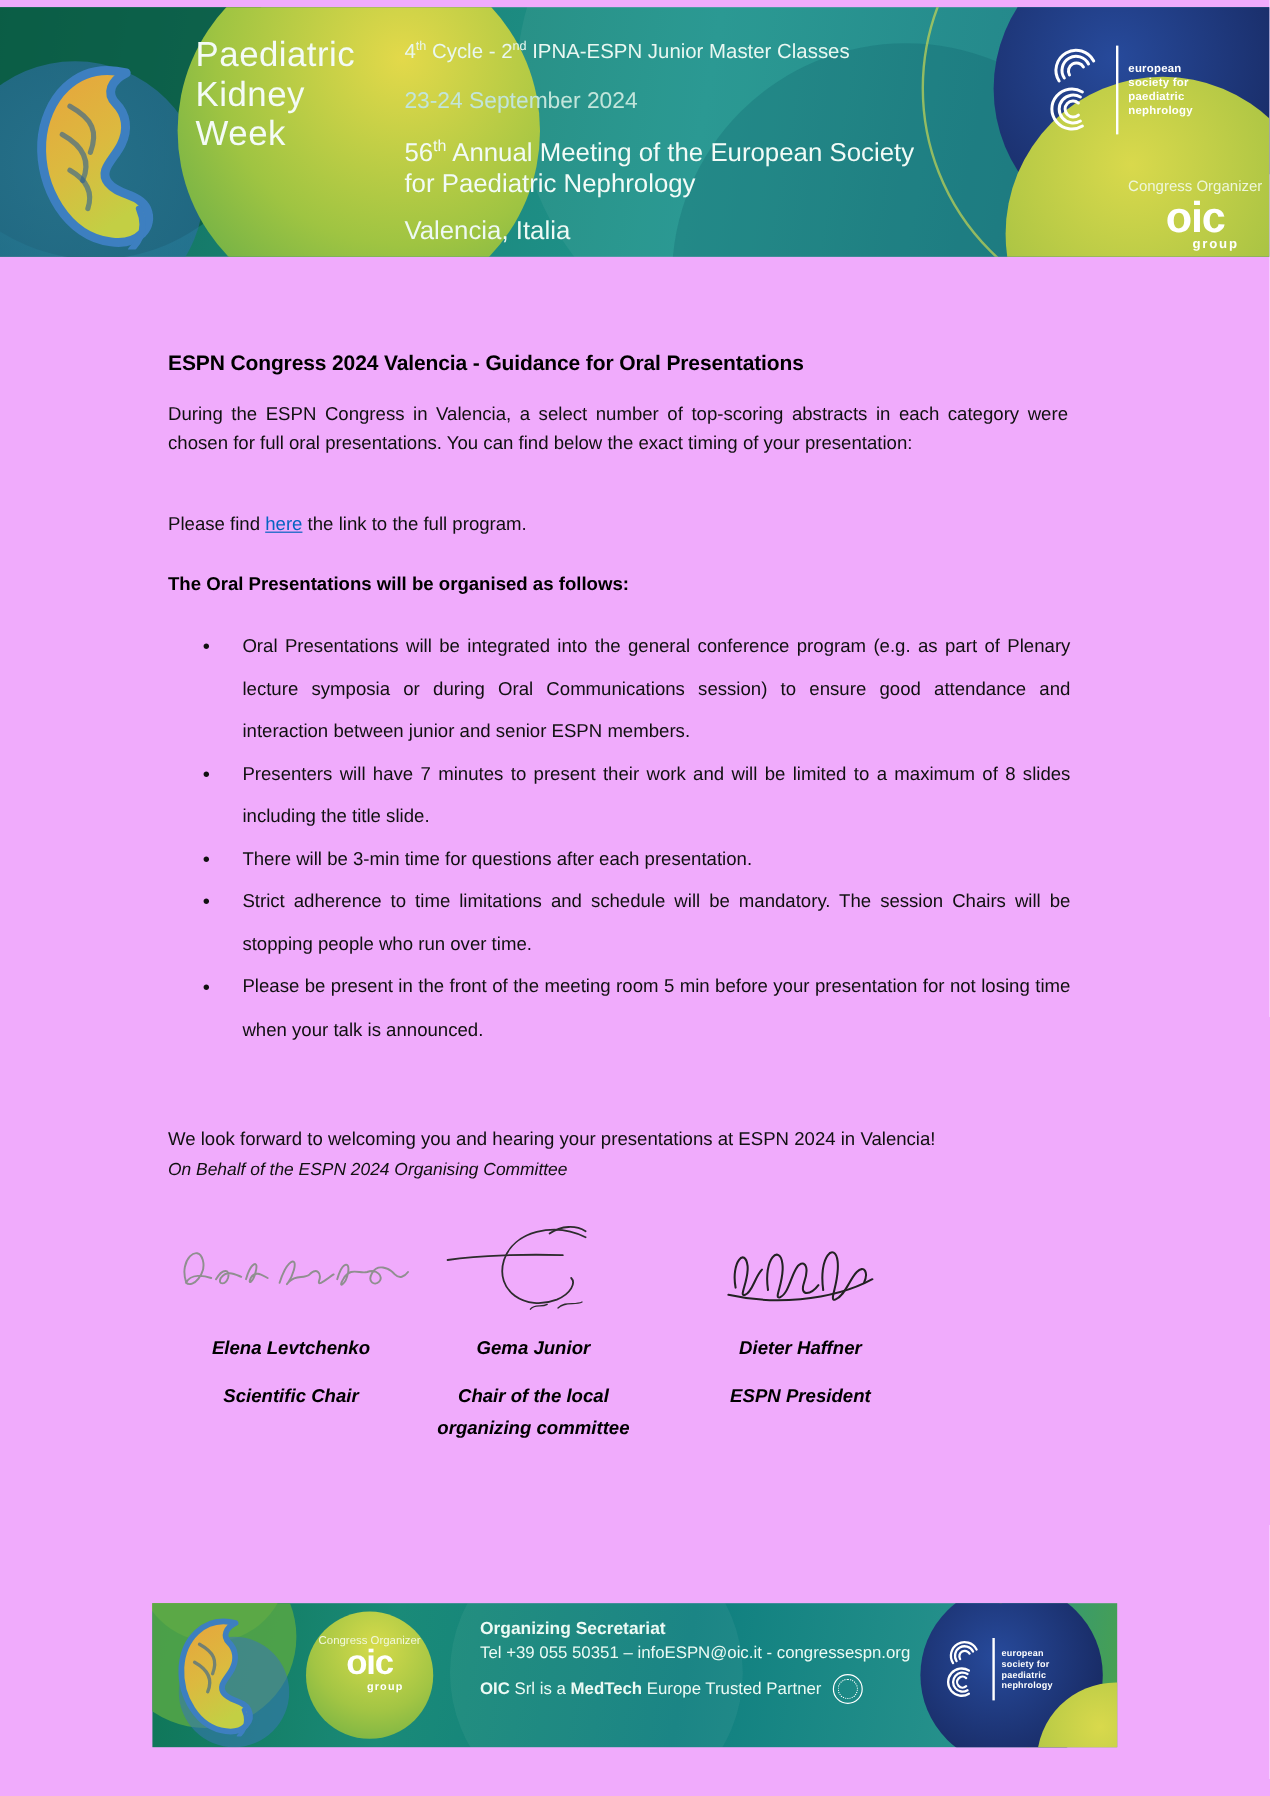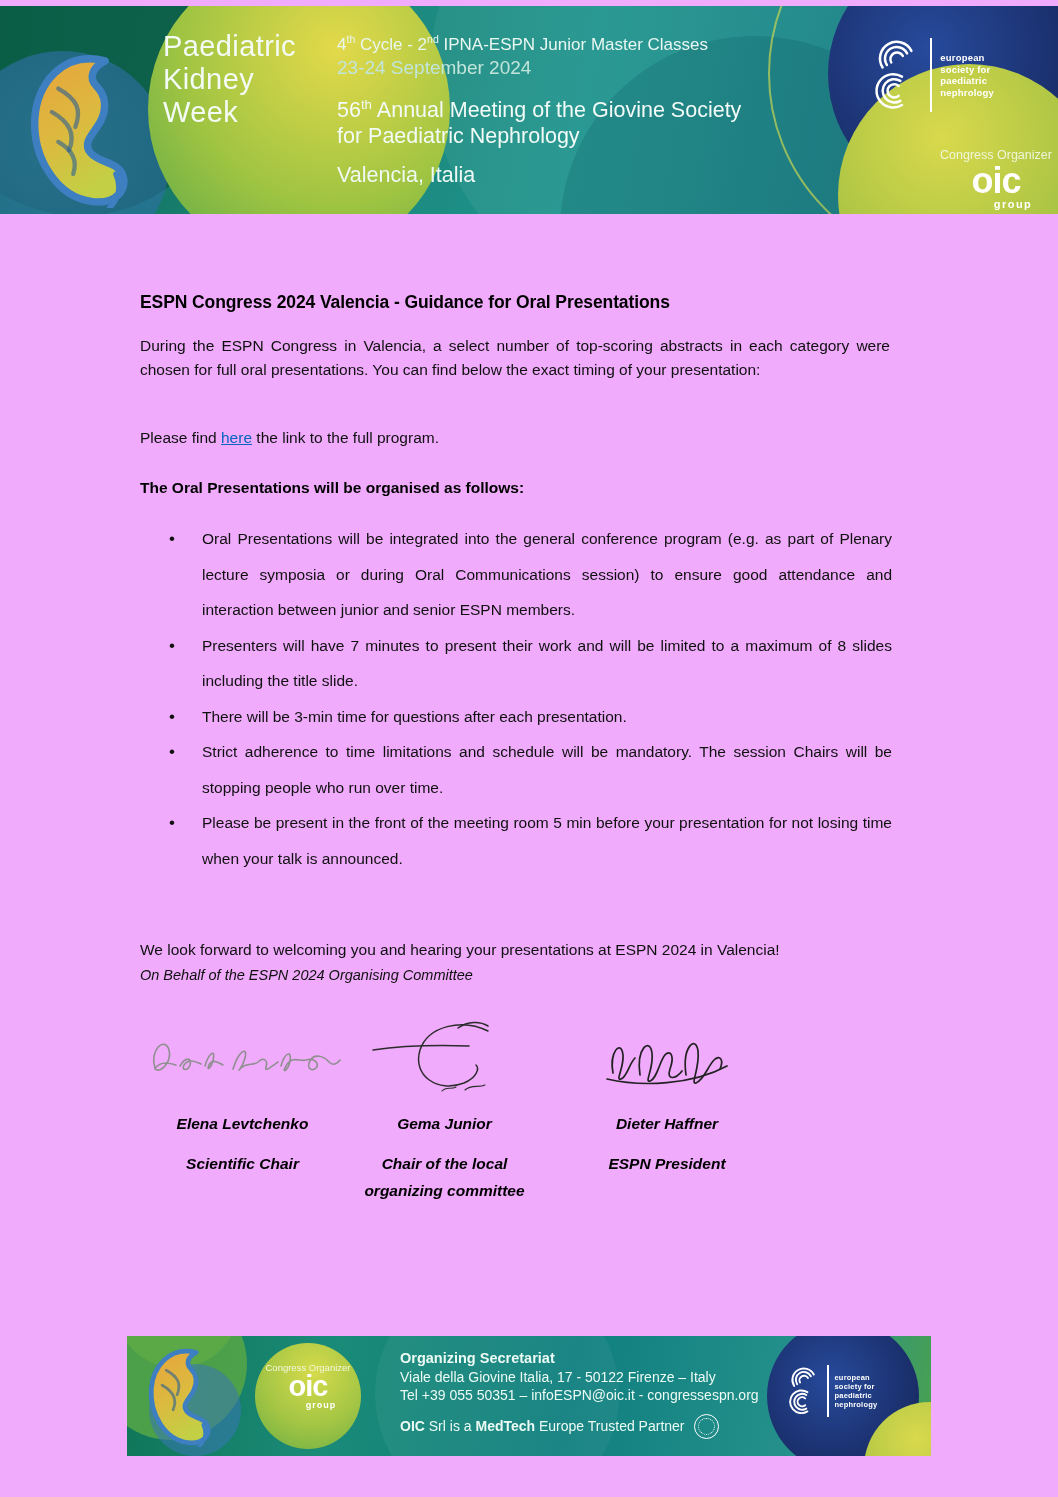--- a/index.html
+++ b/index.html
@@ -17,21 +17,21 @@
   .c-limemain { left:148px; top:-48px; width:302px; height:302px; background:radial-gradient(circle at 62% 30%,#e3d94a,#9fc442 55%,#63ab48 92%); }
   .c-ghost1 { left:430px; top:-170px; width:470px; height:470px; background:rgba(255,255,255,.055); }
   .c-ghost2 { left:560px; top:30px; width:390px; height:390px; background:rgba(8,80,95,.22); }
   .c-navy  { right:-22px; top:-58px; width:252px; height:252px; background:radial-gradient(circle at 40% 40%,#274a9b,#16265c 85%); }
   .c-ring  { right:-95px; top:-125px; width:385px; height:385px; border:2px solid rgba(210,220,80,.65); }
   .c-limebr { right:-42px; bottom:-112px; width:262px; height:262px; background:radial-gradient(circle at 40% 28%,#d9d94c,#a6c243 60%,#7bb23f); }
 
   .brand { position:absolute; left:163px; top:24px; color:#f4fbf6; font-size:29px; line-height:33px; letter-spacing:.4px; font-weight:400; }
   .events { position:absolute; left:337px; top:27px; }
   .ev-title { font-size:17px; color:#e9f7f1; }
-  .ev-date  { font-size:19px; color:#c2e5db; margin-top:2px; }
+  .ev-date  { font-size:19px; color:#c2e5db; margin-top:20px; }
   .ev-block2 { margin-top:13px; }
   .ev-title2 { font-size:21.5px; line-height:26px; color:#f2fbf7; }
   .ev-loc { margin-top:14px; font-size:21.5px; color:#eef9f4; }
   .events sup { font-size:62%; }
 
   .espn-logo { position:absolute; display:flex; align-items:center; gap:8px; }
   .espn-hdr { right:64px; top:26px; }
   .espn-divider { width:2px; height:74px; background:#ffffff; }
   .espn-lines { color:#ffffff; font-size:9.5px; font-weight:bold; line-height:11.5px; letter-spacing:.2px; }
   .organizer-hdr { position:absolute; right:4px; top:142px; width:116px; text-align:center; color:#fff; }
@@ -116,21 +116,21 @@
     <div class="brand">
       <div>Paediatric</div>
       <div>Kidney</div>
       <div>Week</div>
     </div>
 
     <div class="events">
       <div class="ev-title"><span>4</span><sup>th</sup><span> Cycle - 2</span><sup>nd</sup><span> IPNA-ESPN Junior Master Classes</span></div>
       <div class="ev-date">23-24 September 2024</div>
       <div class="ev-block2">
-        <div class="ev-title2"><span>56</span><sup>th</sup><span> Annual Meeting of the Giovine Society</span></div>
+        <div class="ev-title2"><span>56</span><sup>th</sup><span> Annual Meeting of the European Society</span></div>
         <div class="ev-title2">for Paediatric Nephrology</div>
       </div>
       <div class="ev-loc">Valencia, Italia</div>
     </div>
 
     <div class="espn-logo espn-hdr">
       <svg width="50" height="86" viewBox="0 0 60 90">
         <g fill="none" stroke="#ffffff" stroke-width="3" stroke-linecap="round">
           <path d="M12.7,36 A20,20 0 1 1 47.3,16"></path>
           <path d="M17.9,33 A14,14 0 1 1 42.1,19"></path>
@@ -232,21 +232,20 @@
     </svg>
 
     <div class="f-oic-circle">
       <div class="f-org-label">Congress Organizer</div>
       <div class="f-oic-name">oic</div>
       <div class="f-oic-sub">group</div>
     </div>
 
     <div class="f-text">
       <div class="f-title">Organizing Secretariat</div>
-      <div>Viale della Giovine Italia, 17 - 50122 Firenze – Italy</div>
       <div>Tel +39 055 50351 – infoESPN@oic.it - congressespn.org</div>
       <div class="f-partner"><b>OIC</b><span> Srl is a </span><b>MedTech</b><span> Europe Trusted Partner</span><span class="badge"></span></div>
     </div>
 
     <div class="espn-logo espn-ftr" style="position:absolute;">
       <svg width="34" height="58" viewBox="0 0 60 90">
         <g fill="none" stroke="#ffffff" stroke-width="3.4" stroke-linecap="round">
           <path d="M12.7,36 A20,20 0 1 1 47.3,16"></path>
           <path d="M17.9,33 A14,14 0 1 1 42.1,19"></path>
           <path d="M23.1,30 A8,8 0 1 1 37,22"></path>

